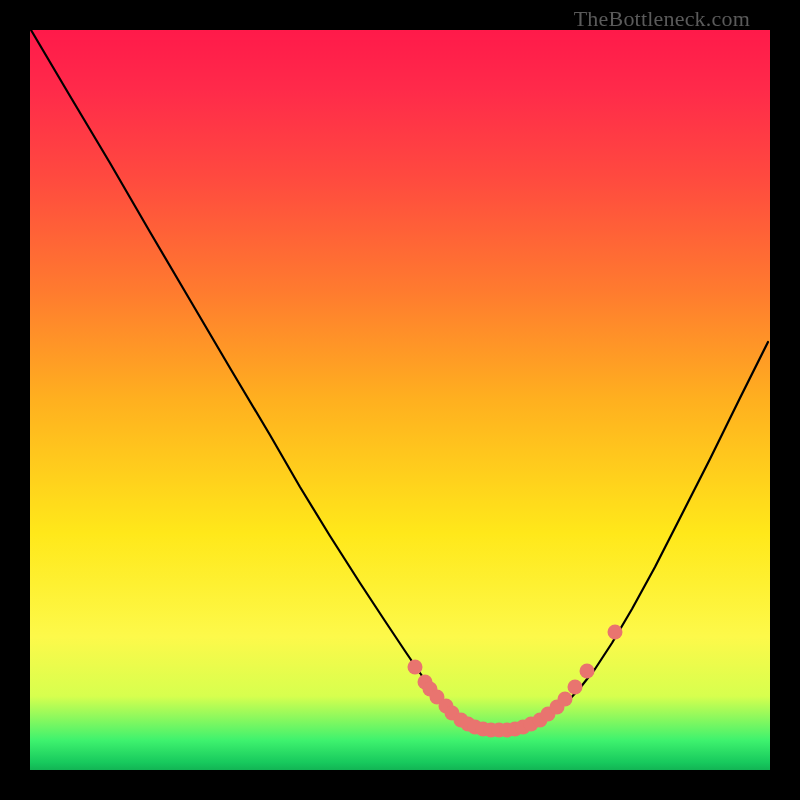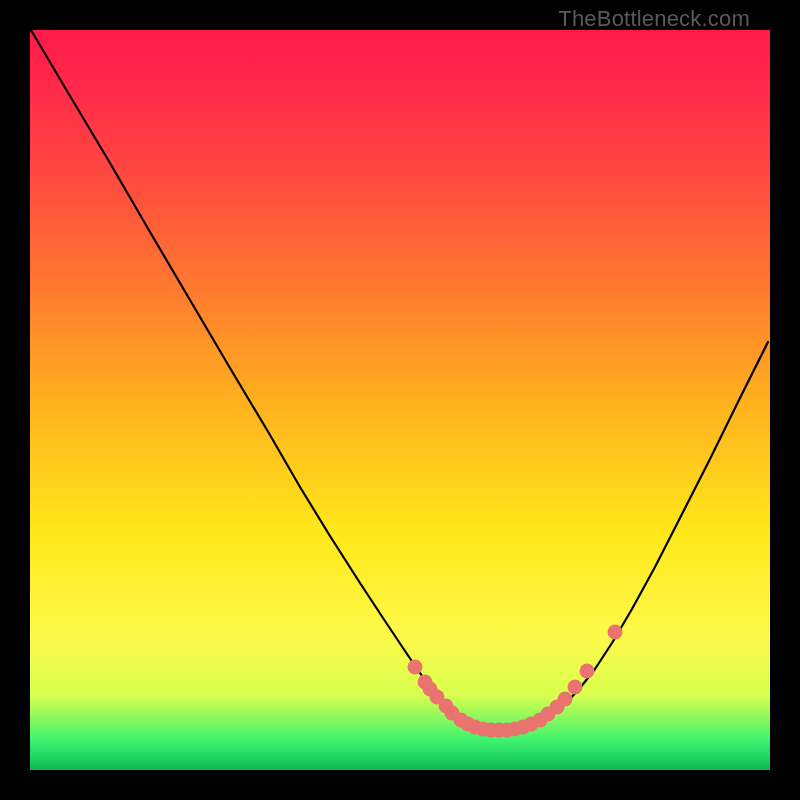--- a/index.html
+++ b/index.html
@@ -11,20 +11,21 @@
     font-family: Arial, Helvetica, sans-serif;
     overflow: hidden;
   }
   .frame {
     position: absolute;
     left: 0;
     top: 0;
     width: 764px;
     height: 800px;
     background: #000;
+    font-family: Liberation Serif, serif;
   }
   .plot-area {
     position: absolute;
     left: 30px;
     top: 30px;
     width: 740px;
     height: 740px;
     
     background: linear-gradient(to bottom,
       #ff1a4a 0%,

